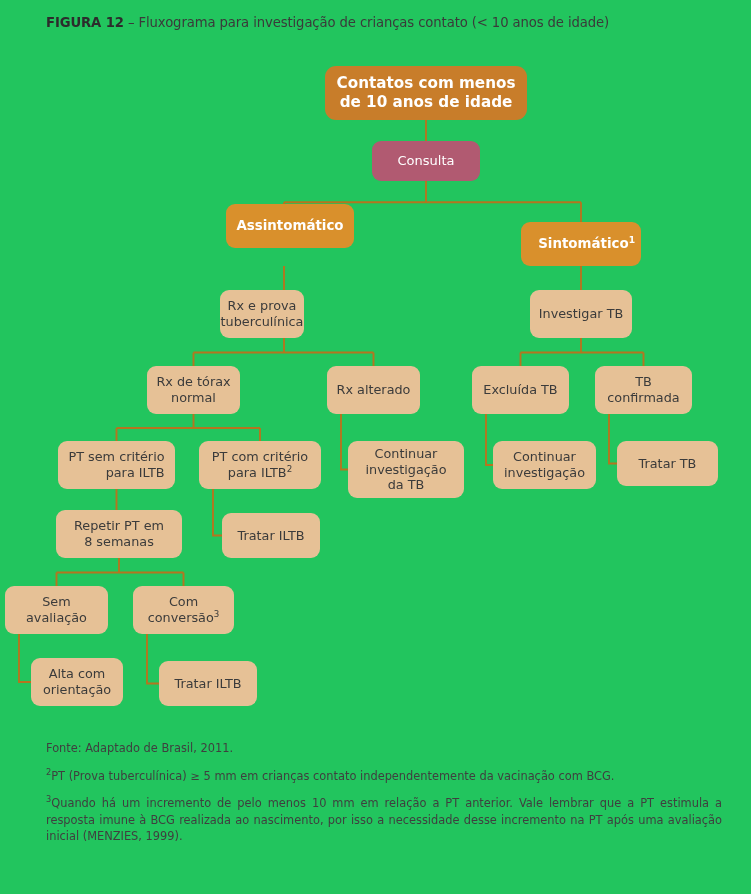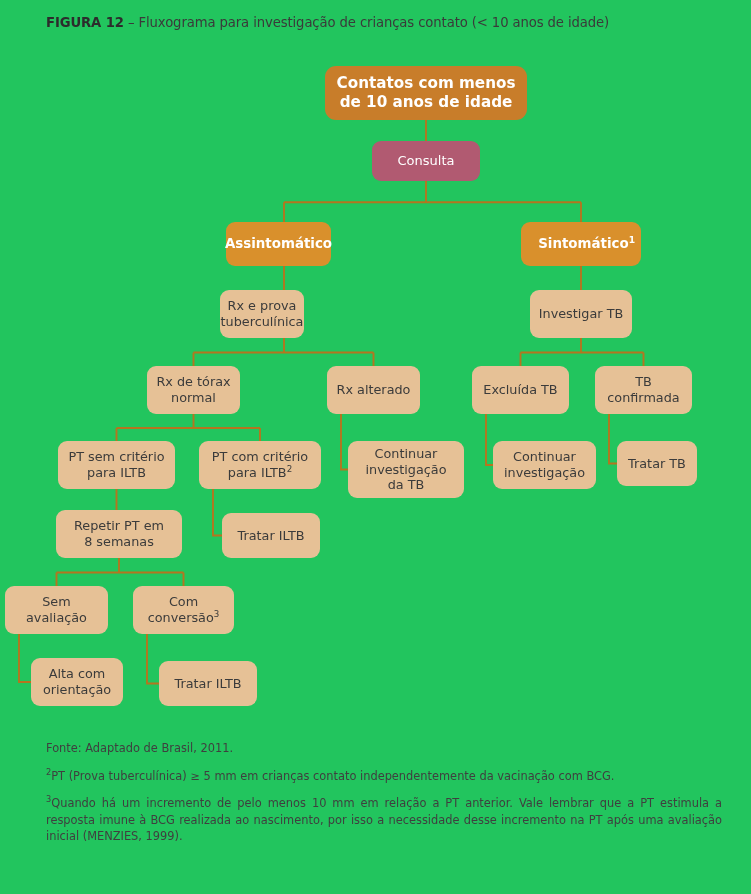--- a/index.html
+++ b/index.html
@@ -163,41 +163,41 @@
         <path d="M 56.5 572.56 L 183.5 572.56" stroke="#B5751F" stroke-width="1.9" fill="none" stroke-linecap="butt"></path>
         <path d="M 56.5 572.56 L 56.5 586" stroke="#B5751F" stroke-width="1.9" fill="none" stroke-linecap="butt"></path>
         <path d="M 183.5 572.56 L 183.5 586" stroke="#B5751F" stroke-width="1.9" fill="none" stroke-linecap="butt"></path>
         <path d="M 19 634 L 19 682 L 31 682" stroke="#B5751F" stroke-width="1.9" fill="none" stroke-linecap="butt"></path>
         <path d="M 147 634 L 147 683.5 L 159 683.5" stroke="#B5751F" stroke-width="1.9" fill="none" stroke-linecap="butt"></path>
       </svg>
     <div id="nodes">
         <div class="node root" style="left: 325px; top: 66px; width: 202px; height: 54px;">Contatos com menos
 de 10 anos de idade</div>
         <div class="node consulta" style="left: 372px; top: 141px; width: 108px; height: 40px;">Consulta</div>
-        <div class="node branch" style="left: 226px; top: 222px; width: 105px; height: 44px;">Assintomático</div>
+        <div class="node branch" style="left: 226px; top: 204px; width: 128px; height: 44px;">Assintomático</div>
         <div class="node branch" style="left: 521px; top: 222px; width: 120px; height: 44px; justify-content: flex-end;"><span><span>Sintomático</span><sup>1</sup></span></div>
         <div class="node step mid" style="left: 220px; top: 290px; width: 84px; height: 48px;">Rx e prova
 tuberculínica</div>
         <div class="node step mid" style="left: 530px; top: 290px; width: 102px; height: 48px;">Investigar TB</div>
         <div class="node step mid" style="left: 147px; top: 366px; width: 93px; height: 48px;">Rx de tórax
 normal</div>
         <div class="node step mid" style="left: 327px; top: 366px; width: 93px; height: 48px;">Rx alterado</div>
         <div class="node step mid" style="left: 472px; top: 366px; width: 97px; height: 48px;">Excluída TB</div>
         <div class="node step mid" style="left: 595px; top: 366px; width: 97px; height: 48px;">TB
 confirmada</div>
-        <div class="node step mid" style="left: 58px; top: 441px; width: 117px; height: 48px;">PT sem critério
+        <div class="node step mid" style="left: 58px; top: 441px; width: 117px; height: 48px; text-align: right;">PT sem critério
 para ILTB</div>
         <div class="node step mid" style="left: 199px; top: 441px; width: 122px; height: 48px;"><span><span>PT com critério
 para ILTB</span><sup>2</sup></span></div>
         <div class="node step mid" style="left: 348px; top: 441px; width: 116px; height: 57px;">Continuar
 investigação
 da TB</div>
         <div class="node step mid" style="left: 493px; top: 441px; width: 103px; height: 48px;">Continuar
 investigação</div>
-        <div class="node step mid" style="left: 617px; top: 441px; width: 80px; height: 45px;">Tratar TB</div>
+        <div class="node step mid" style="left: 617px; top: 441px; width: 101px; height: 45px;">Tratar TB</div>
         <div class="node step mid" style="left: 56px; top: 510px; width: 126px; height: 48px;">Repetir PT em
 8 semanas</div>
         <div class="node step mid" style="left: 222px; top: 513px; width: 98px; height: 45px;">Tratar ILTB</div>
         <div class="node step mid" style="left: 5px; top: 586px; width: 103px; height: 48px;">Sem
 avaliação</div>
         <div class="node step mid" style="left: 133px; top: 586px; width: 101px; height: 48px;"><span><span>Com
 conversão</span><sup>3</sup></span></div>
         <div class="node step mid" style="left: 31px; top: 658px; width: 92px; height: 48px;">Alta com
 orientação</div>
         <div class="node step mid" style="left: 159px; top: 661px; width: 98px; height: 45px;">Tratar ILTB</div>

